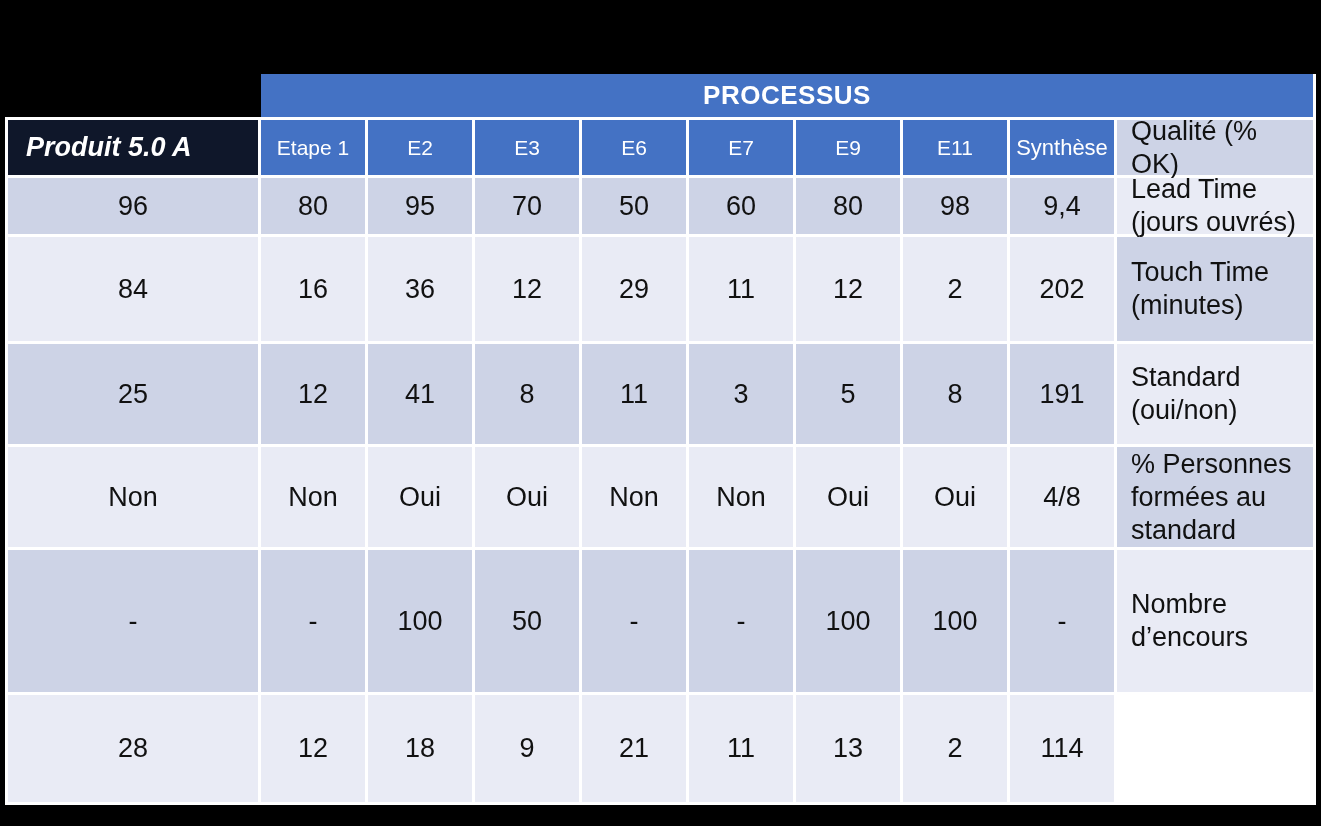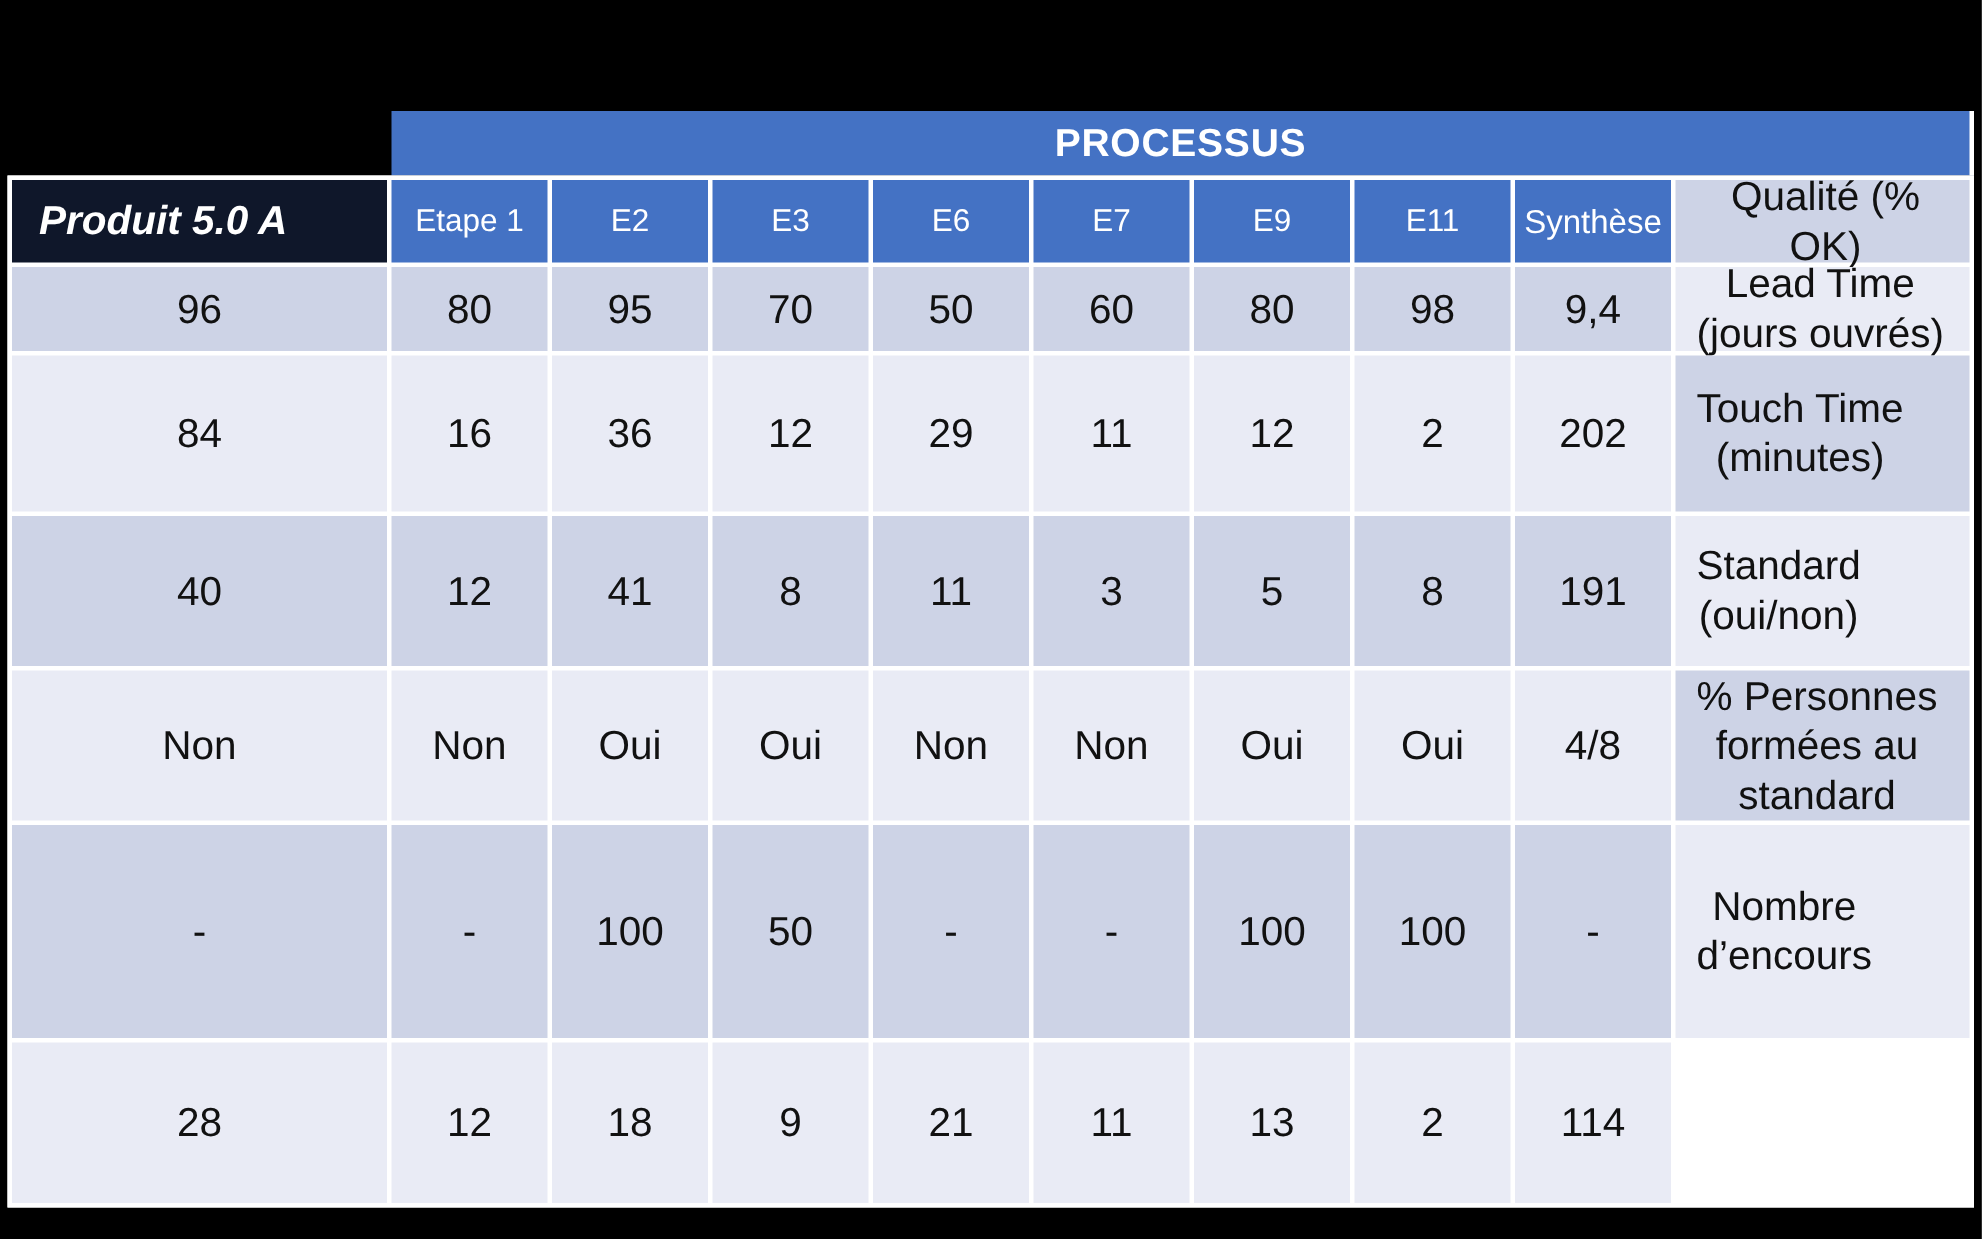--- a/index.html
+++ b/index.html
@@ -7,21 +7,20 @@
     padding: 0;
     background: #000;
     font-family: "Liberation Sans", sans-serif;
   }
   .stage {
     position: relative;
     width: 1321px;
     height: 826px;
     background: #000;
     overflow: hidden;
-    text-align: center;
   }
   .band {
     position: absolute;
     left: 261px;
     top: 74px;
     width: 1052px;
     height: 43px;
     background: #4472C4;
     border-right: 3px solid #ffffff;
     color: #ffffff;
@@ -107,21 +106,21 @@
       <div class="cell light">16</div>
       <div class="cell light">36</div>
       <div class="cell light">12</div>
       <div class="cell light">29</div>
       <div class="cell light">11</div>
       <div class="cell light">12</div>
       <div class="cell light">2</div>
       <div class="cell light">202</div>
       <div class="cell rowlabel dark">Touch Time
 (minutes)</div>
-      <div class="cell dark">40</div>
+      <div class="cell dark">25</div>
       <div class="cell dark">12</div>
       <div class="cell dark">41</div>
       <div class="cell dark">8</div>
       <div class="cell dark">11</div>
       <div class="cell dark">3</div>
       <div class="cell dark">5</div>
       <div class="cell dark">8</div>
       <div class="cell dark">191</div>
       <div class="cell rowlabel light">Standard
 (oui/non)</div>

